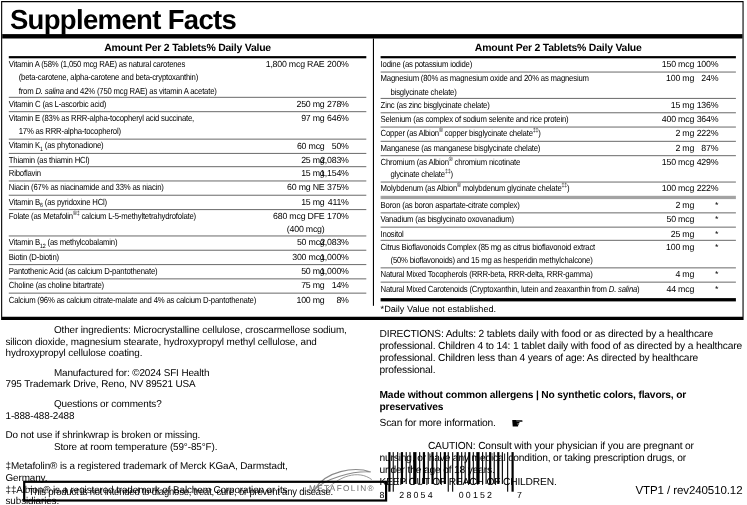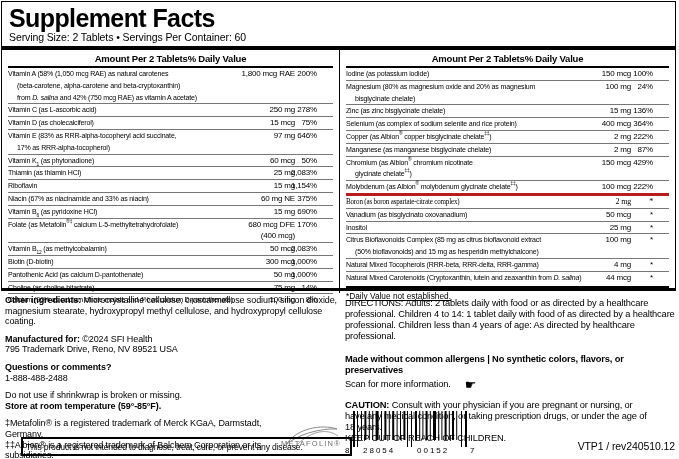--- a/index.html
+++ b/index.html
@@ -11,33 +11,33 @@
   .title{font-size:25px;font-weight:bold;letter-spacing:-0.6px;padding:3px 7px 0 7px;line-height:26px;}
   .serving{font-size:10.5px;padding:0 7px 3px 7px;letter-spacing:-0.1px;}
   .thickbar{height:4px;background:#000;}
   .cols{display:flex;align-items:stretch;height:243px;}
   .col{width:337px;box-sizing:border-box;padding:0 6px;}
   .col-right{width:336px;border-left:1px solid #000;}
   .thead{display:flex;justify-content:center;font-size:9.5px;font-weight:bold;
          padding:3px 0 2px 0;border-bottom:2px solid #000;letter-spacing:-0.2px;}
   .row{position:relative;}
   .row + .row{border-top:1px solid #777;}
-  .row.thick{border-top:3px solid #b91c1c;font-family:Liberation Serif, serif;}
+  .row.thick{border-top:3px solid #a3a3a3;}
   .row-line{position:relative;height:11.8px;line-height:11.9px;font-size:8px;letter-spacing:-0.2px;}
   .nm{display:inline-block;white-space:nowrap;transform:scaleX(0.88);transform-origin:0 50%;}
   .nm.ind{margin-left:9px;}
   .amt{position:absolute;right:38px;top:0;white-space:nowrap;text-align:right;}
   .dv{position:absolute;right:16px;top:0;white-space:nowrap;}
-  .footnote-row{border-top:3px solid #000;margin-top:2px;padding-top:2px;font-size:8.3px;text-decoration:underline;}
+  .footnote-row{border-top:3px solid #000;margin-top:2px;padding-top:2px;font-size:8.3px;}
   sup{font-size:5.5px;vertical-align:super;line-height:0;}
   sub{font-size:5.5px;vertical-align:sub;line-height:0;}
   
   .bottom-left{position:absolute;top:295px;left:5px;width:333px;font-size:9px;line-height:10.6px;letter-spacing:-0.1px;}
   .bottom-left p{margin:0 0 7px 0;}
-  .b{font-weight:bold;}
+  .b{font-weight:normal;margin-left:44px;}
   .tm-block{position:relative;}
   .tm-text{width:272px;}
   .metafolin-logo{position:absolute;right:-4px;top:6px;}
   .bottom-right{position:absolute;top:298px;left:345px;width:332px;font-size:9.3px;line-height:11px;letter-spacing:-0.15px;}
   .bottom-right p{margin:0;}
   .directions{font-weight:normal;}
   .allergens{font-weight:bold;margin-top:12px !important;}
   .scanline{margin-top:3px !important;}
   .pointer-icon{font-size:13px;line-height:9px;vertical-align:-2px;margin-left:14px;}
   .caution{margin-top:10px !important;width:302px;}
@@ -48,57 +48,53 @@
   .barcode-wrap{position:absolute;left:345px;top:411px;width:130px;height:44px;}
   .rev-code{position:absolute;right:4px;top:440px;font-size:10.5px;letter-spacing:-0.1px;}
 </style>
 </head>
 <body>
 
 <div class="label">
 
   <div class="facts-box">
     <div class="title">Supplement Facts</div>
-    <div class="serving">Serving Size: 2 Tablets • Servings Per Container: 60</div>
     <div class="thickbar"></div>
     <div class="cols">
       <div class="col" id="col-left">
           <div class="thead">
             <span>Amount Per 2 Tablets</span>
             <span>% Daily Value</span>
           </div>
           <div class="row">
             <div class="row-line"><span class="nm">Vitamin A (58% (1,050 mcg RAE) as natural carotenes</span><span class="amt">1,800 mcg RAE</span><span class="dv">200%</span></div>
             <div class="row-line"><span class="nm ind">(beta-carotene, alpha-carotene and beta-cryptoxanthin)</span></div>
             <div class="row-line"><span class="nm ind">from <i>D. salina</i> and 42% (750 mcg RAE) as vitamin A acetate)</span></div>
           </div>
           <div class="row">
             <div class="row-line"><span class="nm">Vitamin C (as L-ascorbic acid)</span><span class="amt">250 mg</span><span class="dv">278%</span></div>
           </div>
           <div class="row">
-            <div class="row-line"><span class="nm">Vitamin D (as cholecalciferol)</span><span class="amt">15 mcg</span><span class="dv">75%</span></div>
-          </div>
-          <div class="row">
             <div class="row-line"><span class="nm">Vitamin E (83% as RRR-alpha-tocopheryl acid succinate,</span><span class="amt">97 mg</span><span class="dv">646%</span></div>
             <div class="row-line"><span class="nm ind">17% as RRR-alpha-tocopherol)</span></div>
           </div>
           <div class="row">
             <div class="row-line"><span class="nm">Vitamin K<sub>1</sub> (as phytonadione)</span><span class="amt">60 mcg</span><span class="dv">50%</span></div>
           </div>
           <div class="row">
             <div class="row-line"><span class="nm">Thiamin (as thiamin HCl)</span><span class="amt">25 mg</span><span class="dv">2,083%</span></div>
           </div>
           <div class="row">
             <div class="row-line"><span class="nm">Riboflavin</span><span class="amt">15 mg</span><span class="dv">1,154%</span></div>
           </div>
           <div class="row">
             <div class="row-line"><span class="nm">Niacin (67% as niacinamide and 33% as niacin)</span><span class="amt">60 mg NE</span><span class="dv">375%</span></div>
           </div>
           <div class="row">
-            <div class="row-line"><span class="nm">Vitamin B<sub>6</sub> (as pyridoxine HCl)</span><span class="amt">15 mg</span><span class="dv">690%</span></div>
+            <div class="row-line"><span class="nm">Vitamin B<sub>6</sub> (as pyridoxine HCl)</span><span class="amt">15 mg</span><span class="dv">411%</span></div>
           </div>
           <div class="row">
             <div class="row-line"><span class="nm">Folate (as Metafolin<sup>®‡</sup> calcium L-5-methyltetrahydrofolate)</span><span class="amt">680 mcg DFE</span><span class="dv">170%</span></div>
             <div class="row-line">
               <span class="amt">(400 mcg)</span>
             </div>
           </div>
           <div class="row">
             <div class="row-line"><span class="nm">Vitamin B<sub>12</sub> (as methylcobalamin)</span><span class="amt">50 mcg</span><span class="dv">2,083%</span></div>
           </div>

